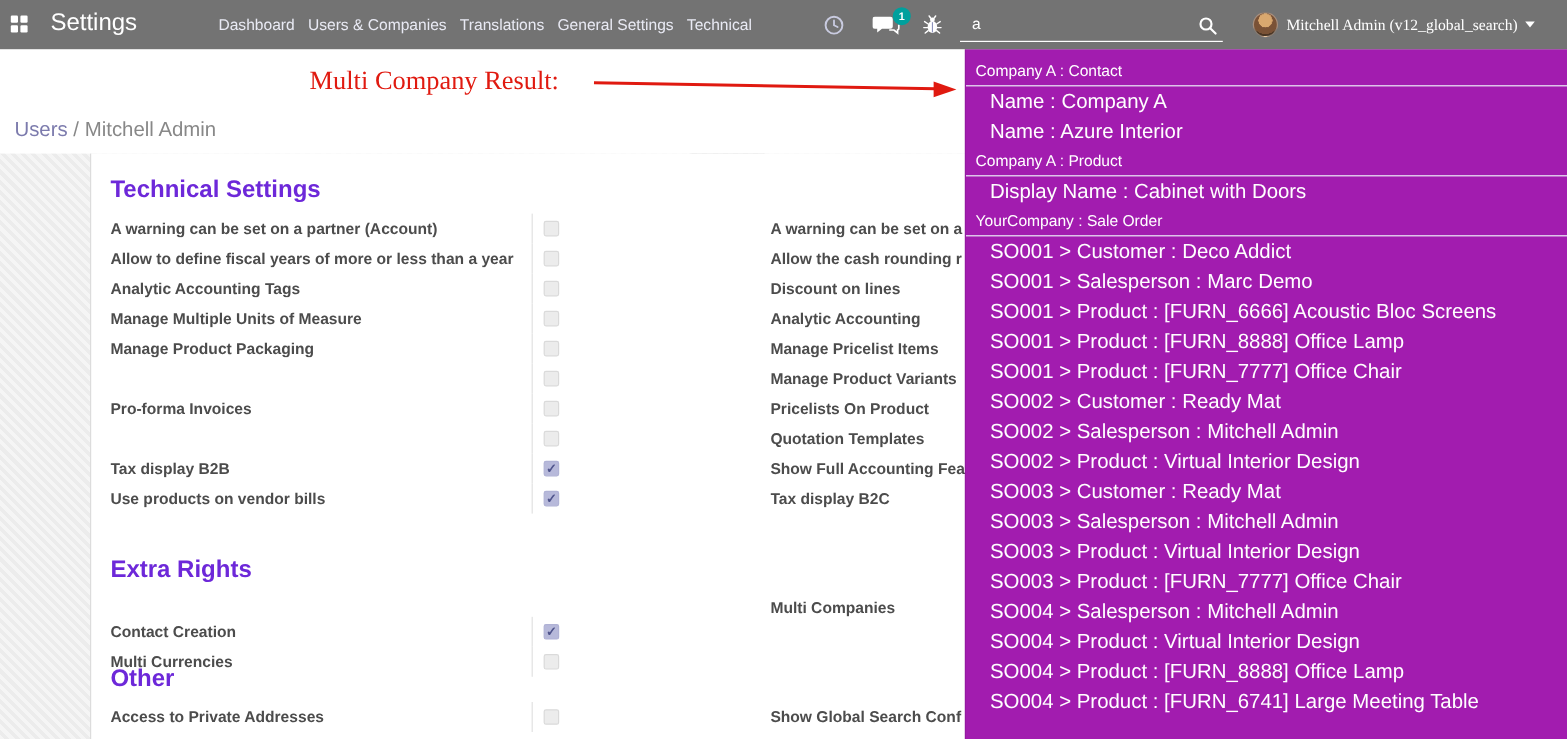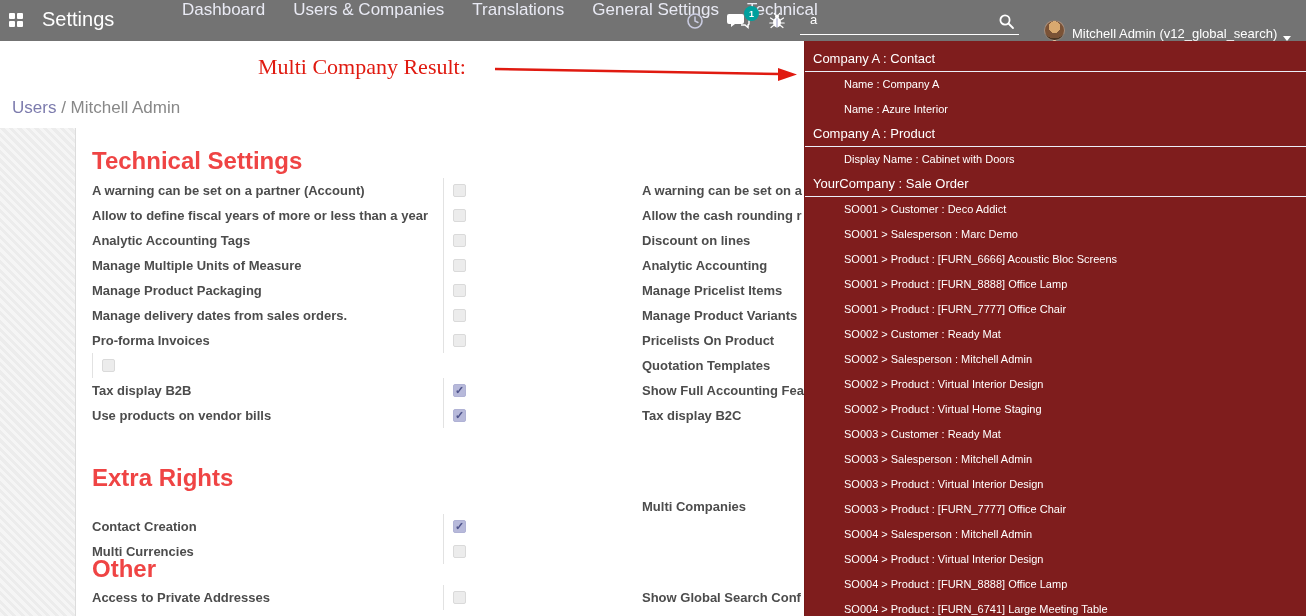--- a/index.html
+++ b/index.html
@@ -5,28 +5,28 @@
   * { margin:0; padding:0; box-sizing:border-box; }
   html,body { width:1306px; height:616px; }
   body { font-family:"Liberation Sans", sans-serif; background:#fff; }
   .page { position:relative; width:1306px; height:616px; overflow:hidden; background:#fff; }
 
   
   .navbar { position:absolute; left:0; top:0; width:1306px; height:41px; background:#737373; z-index:40; }
   .apps-icon { position:absolute; left:9px; top:13px; width:15px; height:15px; display:grid; grid-template-columns:6px 6px; grid-template-rows:6px 6px; gap:2px; cursor:pointer; }
   .apps-icon div { background:#ffffff; border-radius:1px; }
   .nav-title { position:absolute; left:42px; top:8px; font-size:20px; font-weight:500; color:#ffffff; }
-  .nav-menu { position:absolute; left:182px; top:0; height:41px; display:flex; align-items:flex-start; gap:28px; font-size:17px; color:#e9eaf4; }
+  .nav-menu { position:absolute; left:182px; top:0; height:41px; display:flex; align-items:center; gap:11px; font-size:13px; color:#e9eaf4; }
   .nav-menu .mi { cursor:pointer; white-space:nowrap; }
   .systray-icon { position:absolute; top:12px; width:18px; height:18px; cursor:pointer; }
   .badge { position:absolute; left:744px; top:6px; min-width:15px; height:15px; border-radius:8px; background:#00a09d; color:#fff; font-size:9px; font-weight:bold; display:flex; align-items:center; justify-content:center; padding:0 4px; z-index:2; }
   .searchbox { position:absolute; left:800px; top:8px; width:219px; height:27px; border-bottom:1px solid #ffffff; }
   .searchbox .sv { position:absolute; left:10px; top:4px; font-size:13px; color:#ffffff; }
   .search-icon { position:absolute; right:4px; top:5px; }
-  .usermenu { position:absolute; left:1044px; top:0; height:41px; display:flex; align-items:flex-end; cursor:pointer; }
+  .usermenu { position:absolute; left:1044px; top:0; height:41px; display:flex; align-items:center; cursor:pointer;font-family:Liberation Serif, serif; }
   .avatar { width:21px; height:21px; border-radius:50%; background:radial-gradient(circle at 50% 32%, #d9a86f 0 36%, #7a5236 37% 70%, #4a3524 71%); border:1px solid rgba(255,255,255,.35); }
   .uname { margin-left:7px; font-size:13px; color:#ffffff; white-space:nowrap; }
   .caret { display:inline-block; width:0; height:0; border-left:4px solid transparent; border-right:4px solid transparent; border-top:5px solid #fff; margin-left:6px; }
 
   
   .cpanel { position:absolute; left:0; top:41px; width:1306px; height:87px; background:#fff; }
   .breadcrumb { position:absolute; left:12px; top:57px; font-size:17px; color:#888888; }
   .bc-link { color:#7c7bad; cursor:pointer; }
   .btn { position:absolute; top:88px; height:28px; font-size:13px; border-radius:3px; display:flex; align-items:center; justify-content:center; cursor:pointer; }
   .btn-edit { left:12px; width:45px; background:#7d7fad; color:#ffffff; border:1px solid #71739e; }
@@ -35,34 +35,34 @@
   .caret-g { display:inline-block; width:0; height:0; border-left:4px solid transparent; border-right:4px solid transparent; border-top:4px solid #4c4c4c; margin-left:6px; }
 
   .annotation { position:absolute; left:258px; top:54px; font-family:"Liberation Serif", serif; font-size:22px; color:#e01a10; z-index:35; }
   .arrow-svg { position:absolute; left:488px; top:58px; z-index:35; }
 
   
   .content-bg { position:absolute; left:0; top:128px; width:1306px; height:488px;
      background:repeating-linear-gradient(45deg,#f5f5f5 0 3px,#ececec 3px 6px); }
   .sheet { position:absolute; left:75px; top:128px; width:1156px; height:488px; background:#ffffff; border-left:1px solid #dcdcdc; border-right:1px solid #dcdcdc; }
 
-  .sec-heading { position:absolute; font-size:24px; font-weight:bold; color:#ef4444; z-index:5; white-space:nowrap; }
+  .sec-heading { position:absolute; font-size:20px; font-weight:bold; color:#6d28d9; z-index:5; white-space:nowrap; }
   .col { position:absolute; z-index:5; }
-  .srow { display:flex; align-items:center; height:25px; }
+  .srow { display:flex; align-items:center; height:25px;justify-content:flex-end; }
   .slabel { width:351px; font-size:13px; font-weight:bold; color:#4c4c4c; white-space:nowrap; overflow:hidden; }
   .slabel-r { width:170px; font-size:13px; font-weight:bold; color:#4c4c4c; white-space:nowrap; overflow:hidden; }
   .scell { border-left:1px solid #e2e2e2; height:25px; display:flex; align-items:center; padding-left:9px; }
   .cb { width:13px; height:13px; background:#ececec; border:1px solid #dadada; border-radius:2px; position:relative; }
   .cb.checked { background:#b7b9da; border-color:#b0b2d5; }
   .cb.checked::after { content:"✓"; position:absolute; left:1px; top:-1px; font-size:11px; font-weight:bold; color:#4f548c; }
 
   
-  .dd { position:absolute; left:804px; top:41px; width:502px; height:575px; background:#7f1d1d; z-index:30; padding-top:6px; overflow:hidden; border-left:1px solid rgba(0,0,0,0.08); }
+  .dd { position:absolute; left:804px; top:41px; width:502px; height:575px; background:#a21caf; z-index:30; padding-top:6px; overflow:hidden; border-left:1px solid rgba(0,0,0,0.08); }
   .dd-h { height:25px; line-height:23px; padding-left:8px; font-size:13px; color:#ffffff; border-bottom:1px solid #eceef8; cursor:default; white-space:nowrap; }
-  .dd-i { height:25px; line-height:25px; padding-left:39px; font-size:11px; color:#ffffff; cursor:pointer; white-space:nowrap; }
+  .dd-i { height:25px; line-height:25px; padding-left:20px; font-size:17px; color:#ffffff; cursor:pointer; white-space:nowrap; }
 </style>
 </head>
 <body>
 
 <div class="page">
 
   <div class="navbar">
     <div class="apps-icon">
         <div></div>
         <div></div>
@@ -156,21 +156,20 @@
           <div class="cb"></div>
         </div>
       </div>
     <div class="srow">
         <div class="slabel">Manage Product Packaging</div>
         <div class="scell">
           <div class="cb"></div>
         </div>
       </div>
     <div class="srow">
-        <div class="slabel">Manage delivery dates from sales orders.</div>
         <div class="scell">
           <div class="cb"></div>
         </div>
       </div>
     <div class="srow">
         <div class="slabel">Pro-forma Invoices</div>
         <div class="scell">
           <div class="cb"></div>
         </div>
       </div>
@@ -269,21 +268,20 @@
     <div class="dd-i">Display Name : Cabinet with Doors</div>
     <div class="dd-h">YourCompany : Sale Order</div>
     <div class="dd-i">SO001 &gt; Customer : Deco Addict</div>
     <div class="dd-i">SO001 &gt; Salesperson : Marc Demo</div>
     <div class="dd-i">SO001 &gt; Product : [FURN_6666] Acoustic Bloc Screens</div>
     <div class="dd-i">SO001 &gt; Product : [FURN_8888] Office Lamp</div>
     <div class="dd-i">SO001 &gt; Product : [FURN_7777] Office Chair</div>
     <div class="dd-i">SO002 &gt; Customer : Ready Mat</div>
     <div class="dd-i">SO002 &gt; Salesperson : Mitchell Admin</div>
     <div class="dd-i">SO002 &gt; Product : Virtual Interior Design</div>
-    <div class="dd-i">SO002 &gt; Product : Virtual Home Staging</div>
     <div class="dd-i">SO003 &gt; Customer : Ready Mat</div>
     <div class="dd-i">SO003 &gt; Salesperson : Mitchell Admin</div>
     <div class="dd-i">SO003 &gt; Product : Virtual Interior Design</div>
     <div class="dd-i">SO003 &gt; Product : [FURN_7777] Office Chair</div>
     <div class="dd-i">SO004 &gt; Salesperson : Mitchell Admin</div>
     <div class="dd-i">SO004 &gt; Product : Virtual Interior Design</div>
     <div class="dd-i">SO004 &gt; Product : [FURN_8888] Office Lamp</div>
     <div class="dd-i">SO004 &gt; Product : [FURN_6741] Large Meeting Table</div>
   </div>
 

